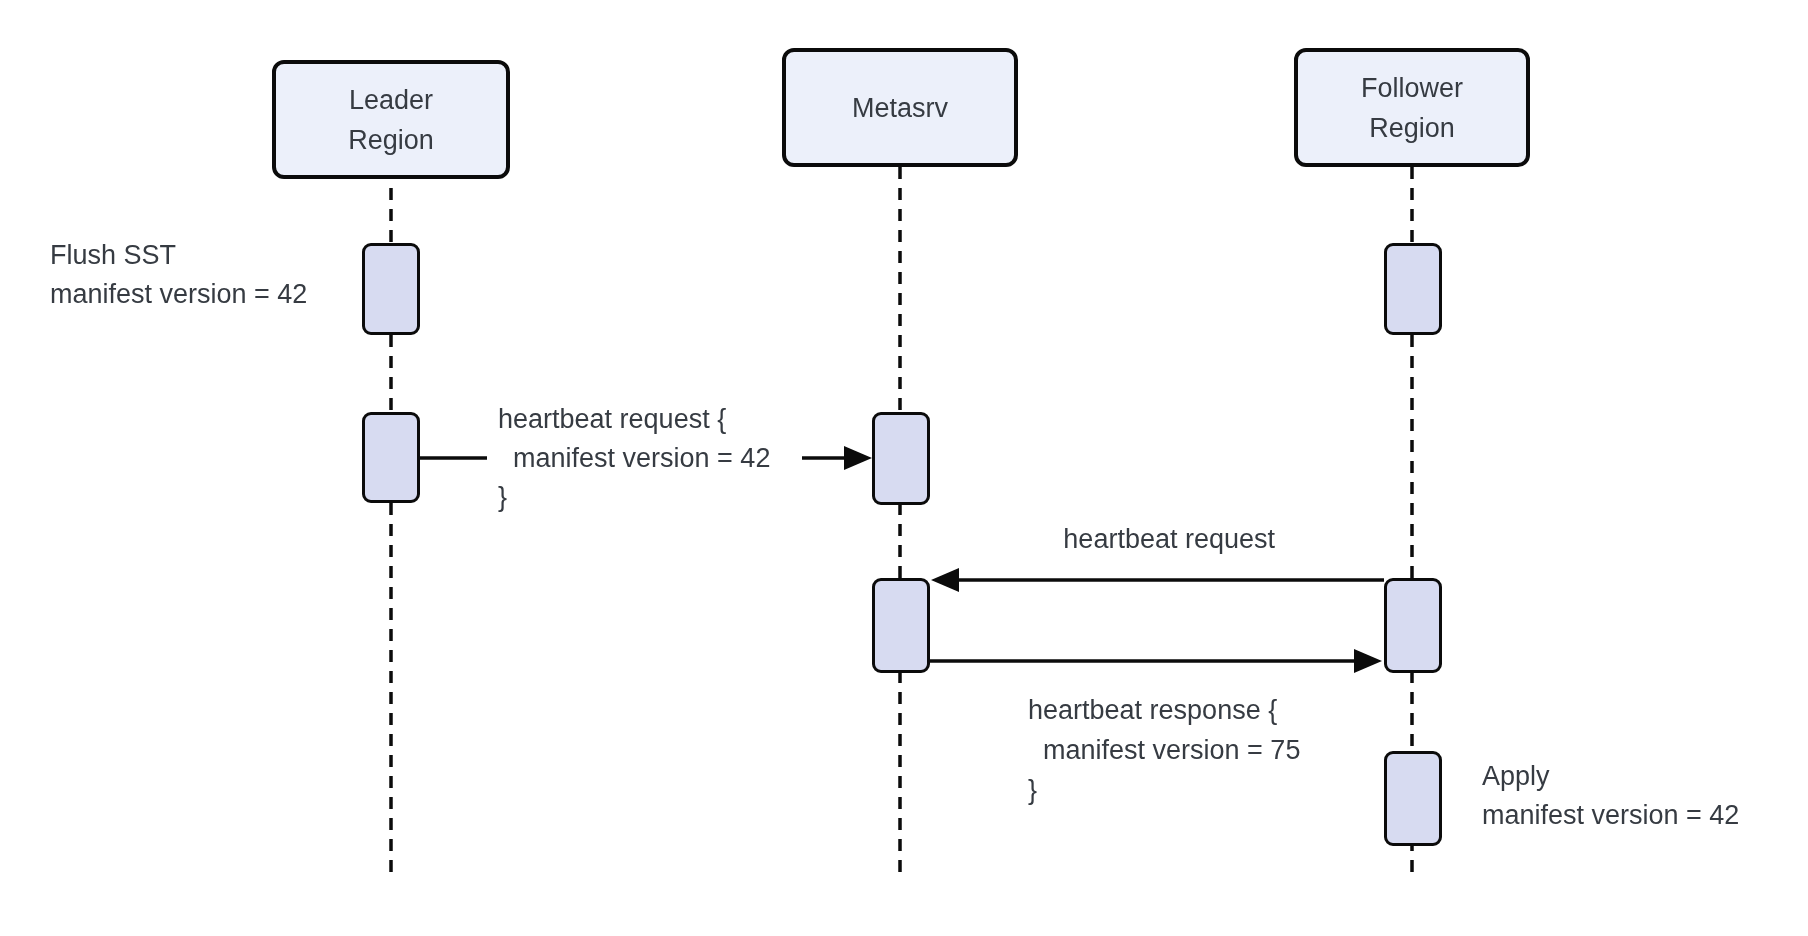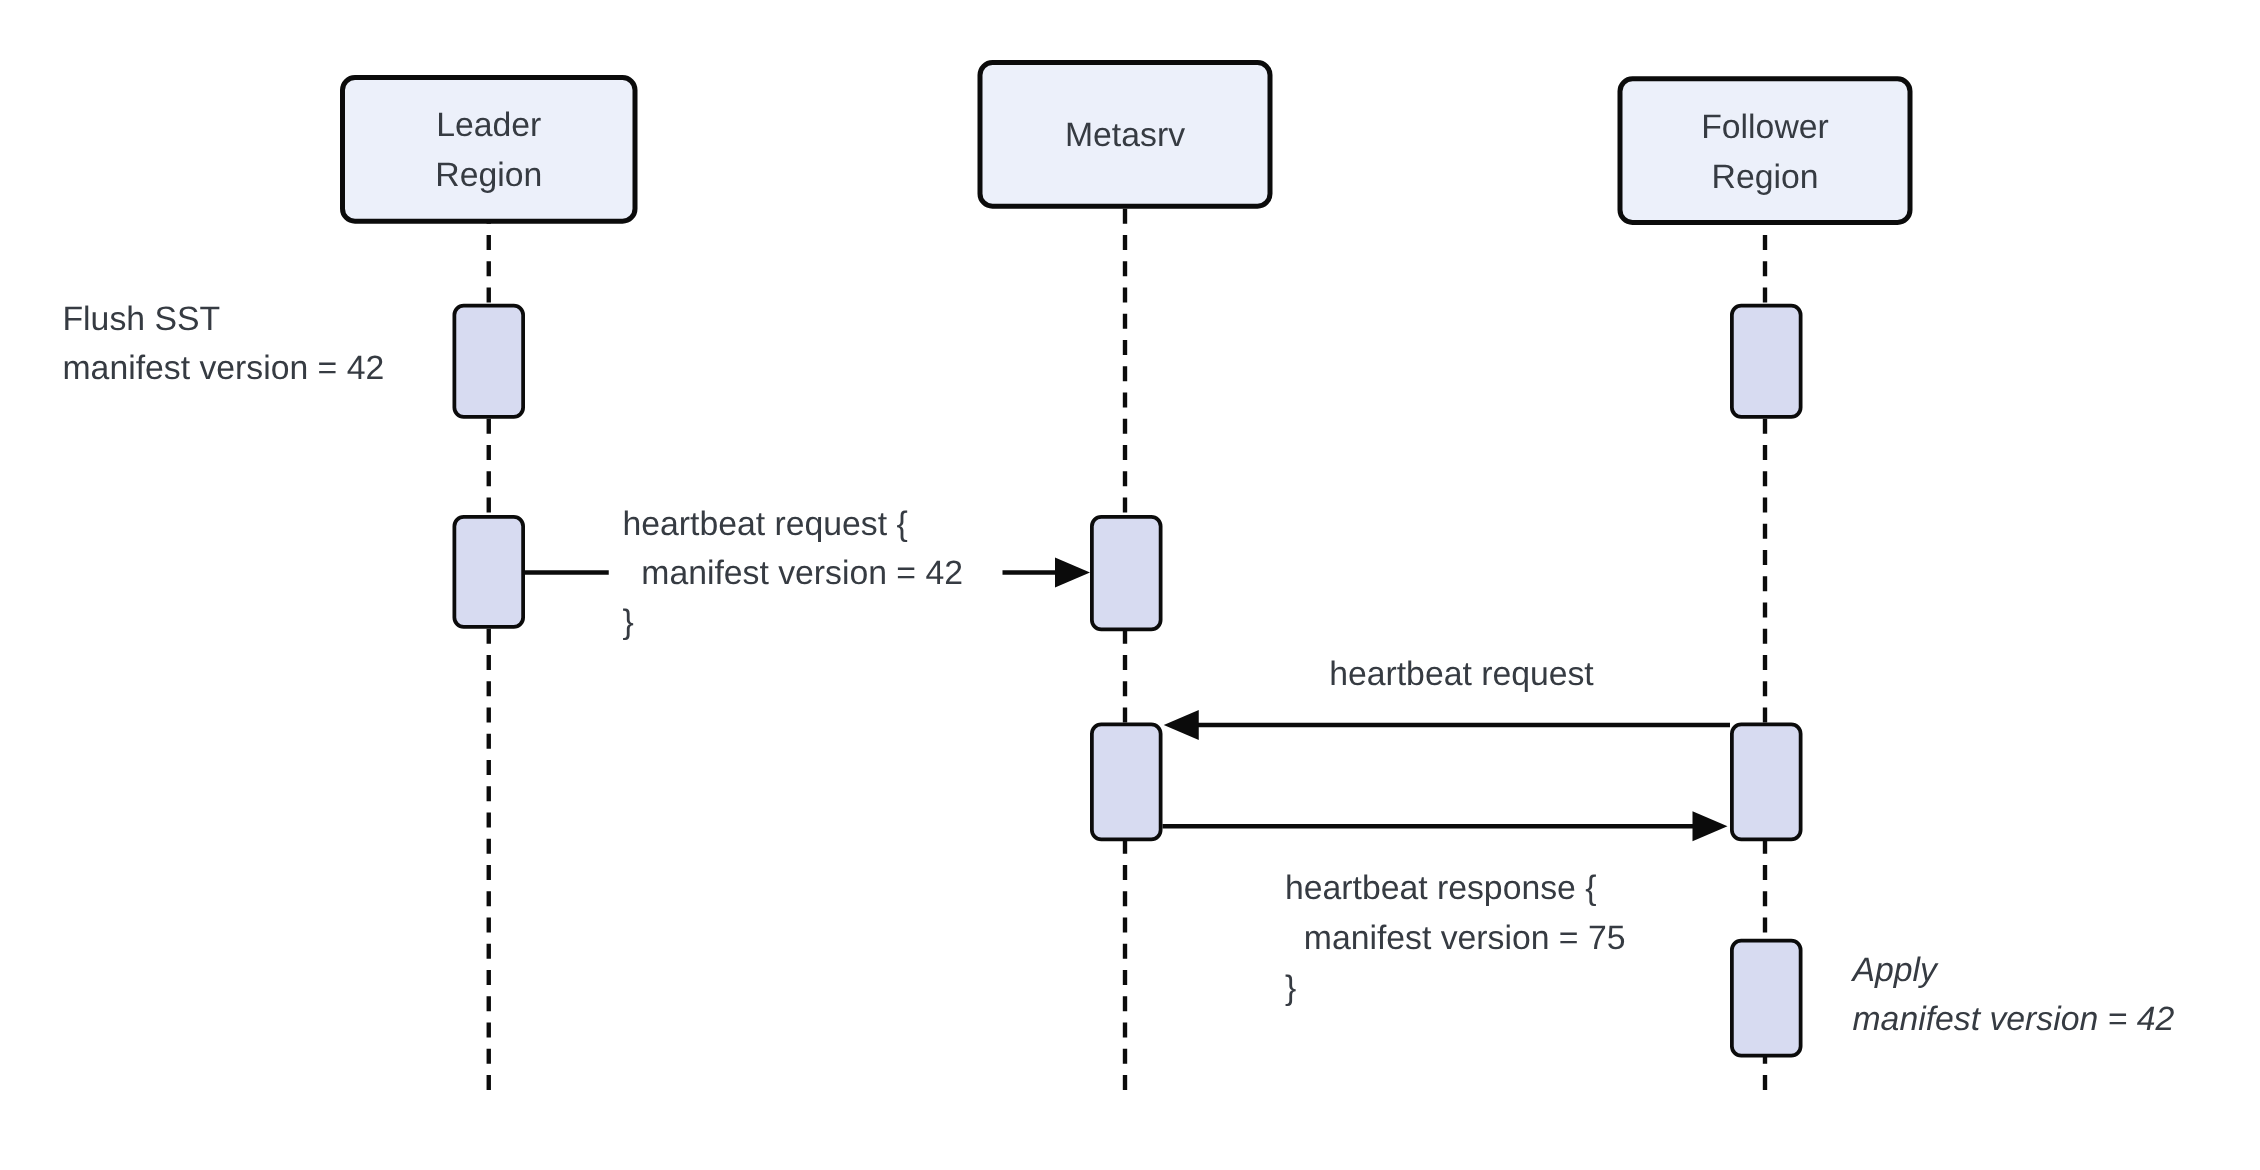--- a/index.html
+++ b/index.html
@@ -78,28 +78,28 @@
   <div class="activation" style="left:1384px;top:578px;width:58px;height:95px;"></div>
   <div class="activation" style="left:1384px;top:751px;width:58px;height:95px;"></div>
 
   <div class="actor" style="left:272px;top:60px;width:238px;height:119px;">
     <span>Leader
 Region</span>
   </div>
   <div class="actor" style="left:782px;top:48px;width:236px;height:119px;">
     <span>Metasrv</span>
   </div>
-  <div class="actor" style="left:1294px;top:48px;width:236px;height:119px;margin-top:13px;">
+  <div class="actor" style="left:1294px;top:48px;width:236px;height:119px;">
     <span>Follower
 Region</span>
   </div>
 
   <div class="label" style="left:50px;top:236px;">Flush SST
 manifest version = 42</div>
-  <div class="label" style="left:1482px;top:757px;font-style:italic;">Apply
+  <div class="label" style="left:1482px;top:757px;">Apply
 manifest version = 42</div>
 
   <div class="label" style="left:498px;top:400px;">heartbeat request {
   manifest version = 42
 }</div>
   <div class="label center" style="left:1035px;top:520px;width:240px;">heartbeat request</div>
   <div class="label" style="left:1028px;top:690px;line-height:40px;">heartbeat response {
   manifest version = 75
 }</div>
 

